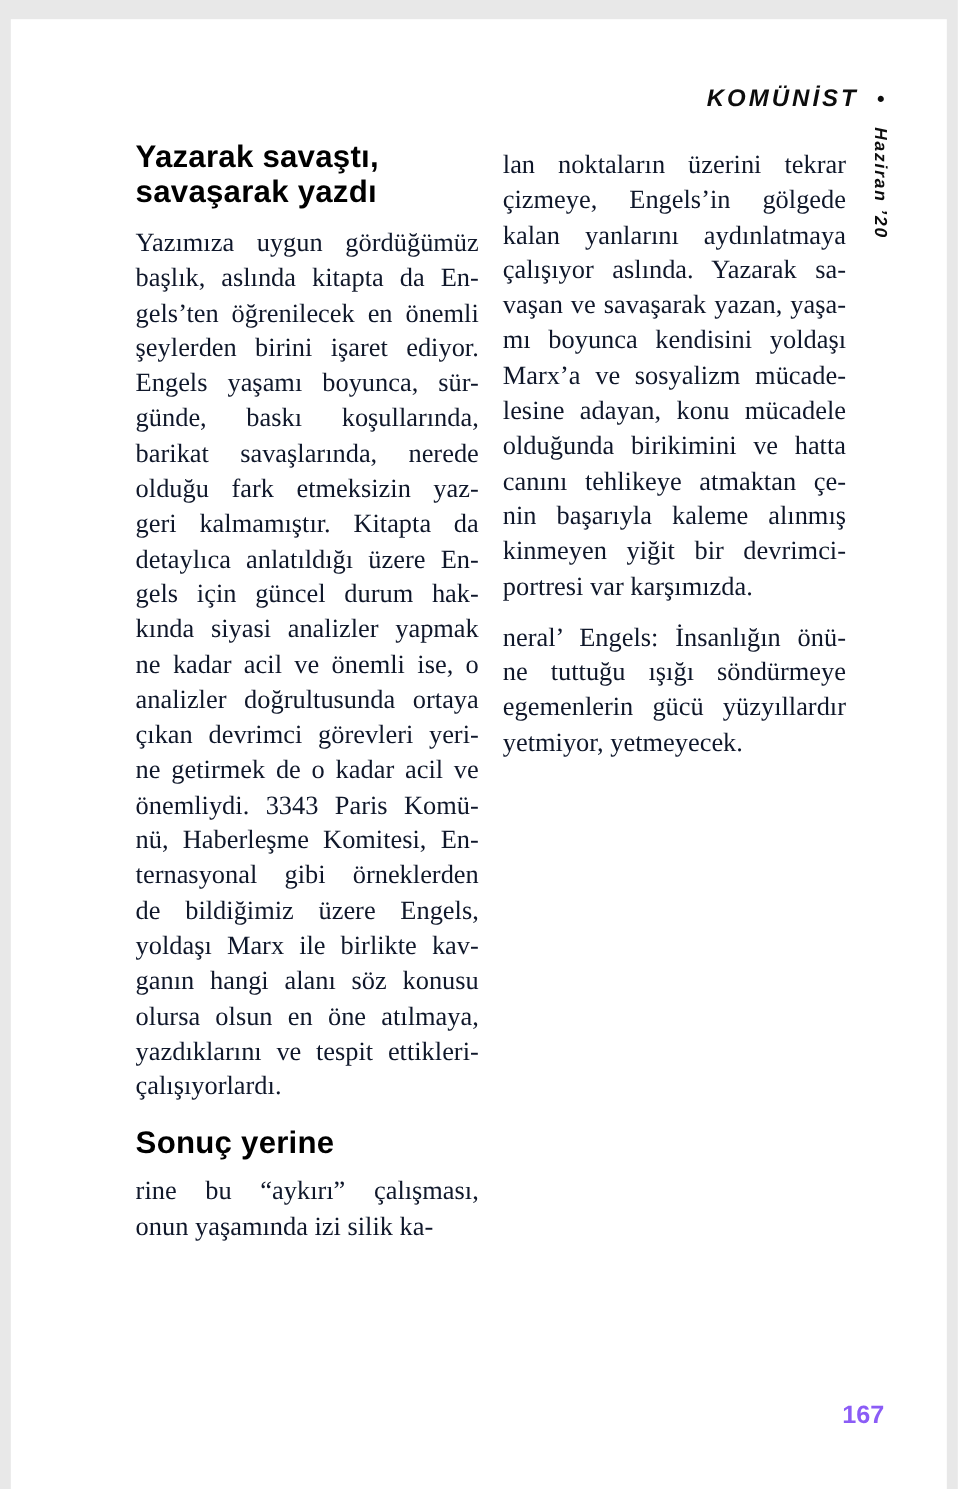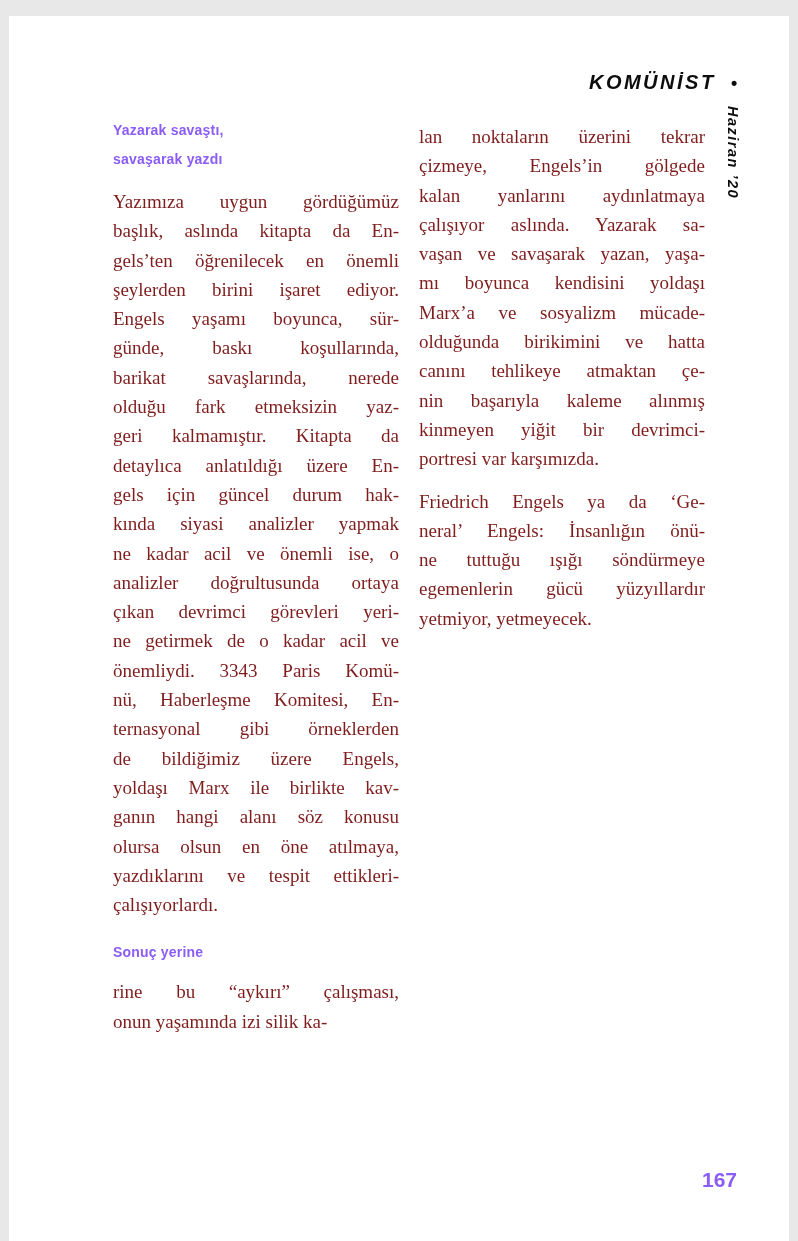--- a/index.html
+++ b/index.html
@@ -52,33 +52,33 @@
   }
 
   
   .col { position: absolute; width: 286px; }
   .col-left  { left: 104px; top: 100px; }
   .col-right { left: 410px; top: 106px; }
 
   .section-heading {
     font-family: "Liberation Sans", sans-serif;
     font-weight: 700;
-    font-size: 14px;
+    font-size: 26px;
     line-height: 29px;
     letter-spacing: 0.2px;
-    color: #8b5cf6;
+    color: #000000;
     margin: 0 0 13px 0;
   }
   .section-heading.sub { margin: 19px 0 10px 0; }
   .section-heading .line { text-align: left; text-align-last: auto; }
 
   .para {
-    font-size: 19px;
+    font-size: 22px;
     line-height: 29.3px;
-    color: #7f1d1d;
+    color: #0f172a;
   }
   .para + .para { margin-top: 13px; }
   .para .line {
     text-align: justify;
     text-align-last: justify;
   }
   .para .line.last { text-align-last: left; }
 
   .page-number {
     position: absolute;
@@ -143,28 +143,28 @@
 
   <div class="col col-right">
     <div class="para">
         <div class="line">lan noktaların üzerini tekrar</div>
         <div class="line">çizmeye, Engels’in gölgede</div>
         <div class="line">kalan yanlarını aydınlatmaya</div>
         <div class="line">çalışıyor aslında. Yazarak sa-</div>
         <div class="line">vaşan ve savaşarak yazan, yaşa-</div>
         <div class="line">mı boyunca kendisini yoldaşı</div>
         <div class="line">Marx’a ve sosyalizm mücade-</div>
+        <div class="line">lesine adayan, konu mücadele</div>
         <div class="line">olduğunda birikimini ve hatta</div>
         <div class="line">canını tehlikeye atmaktan çe-</div>
         <div class="line">nin başarıyla kaleme alınmış</div>
         <div class="line">kinmeyen yiğit bir devrimci-</div>
         <div class="line last">portresi var karşımızda.</div>
       </div>
     <div class="para">
-        <div class="line">Friedrich Engels ya da ‘Ge-</div>
         <div class="line">neral’ Engels: İnsanlığın önü-</div>
         <div class="line">ne tuttuğu ışığı söndürmeye</div>
         <div class="line">egemenlerin gücü yüzyıllardır</div>
         <div class="line last">yetmiyor, yetmeyecek.</div>
       </div>
   </div>
 
   <div class="page-number">167</div>
 
 </div>

